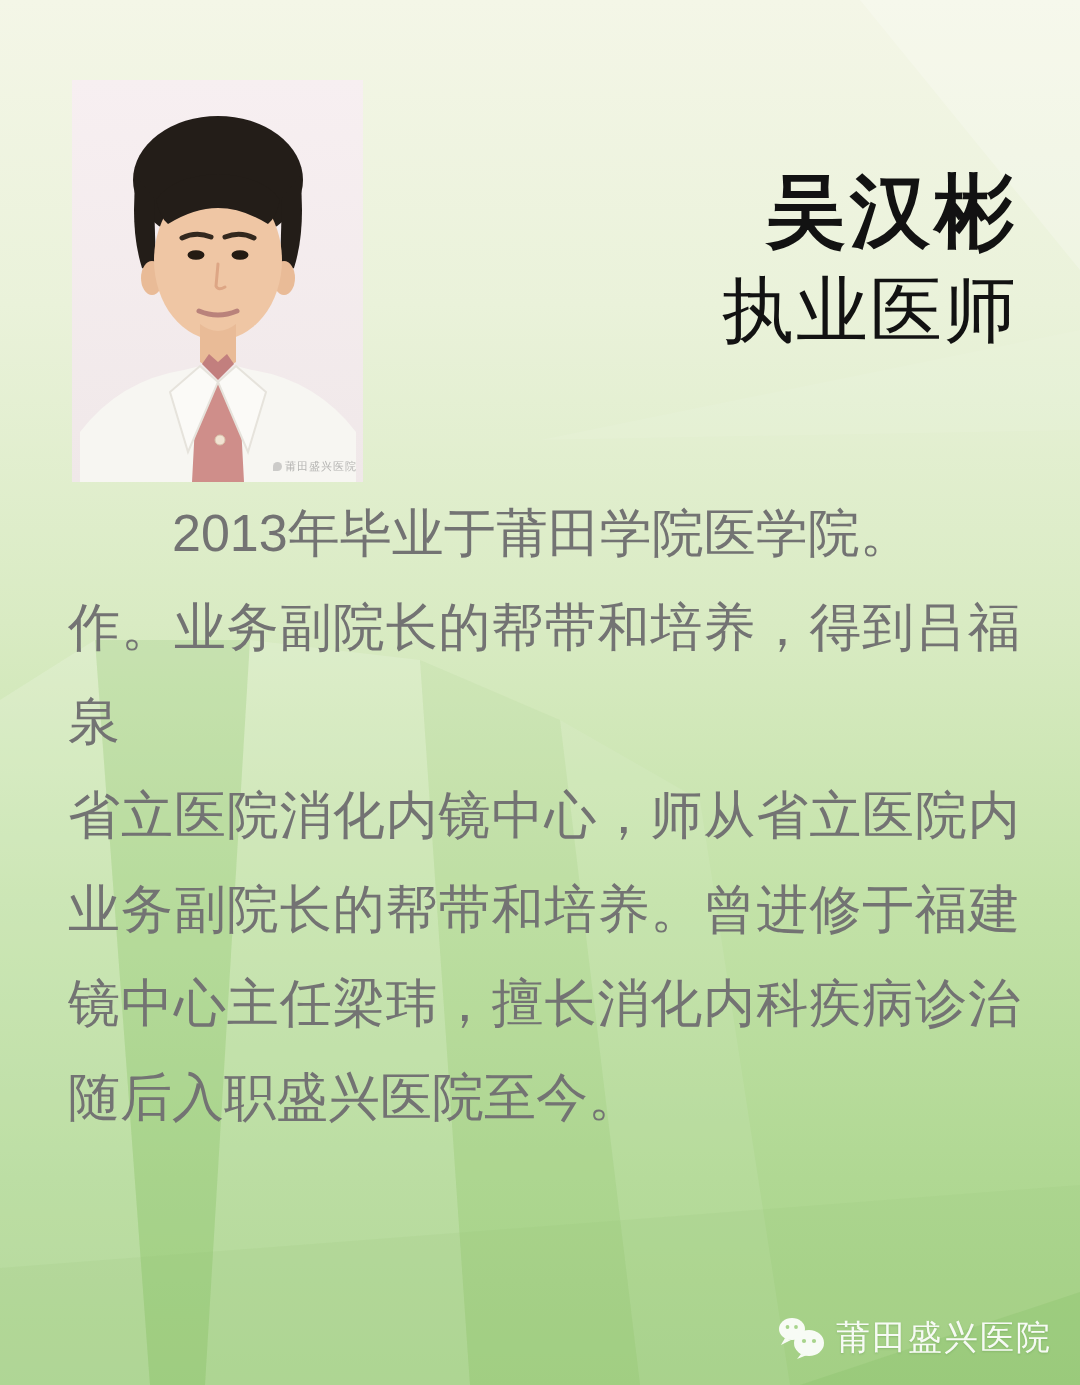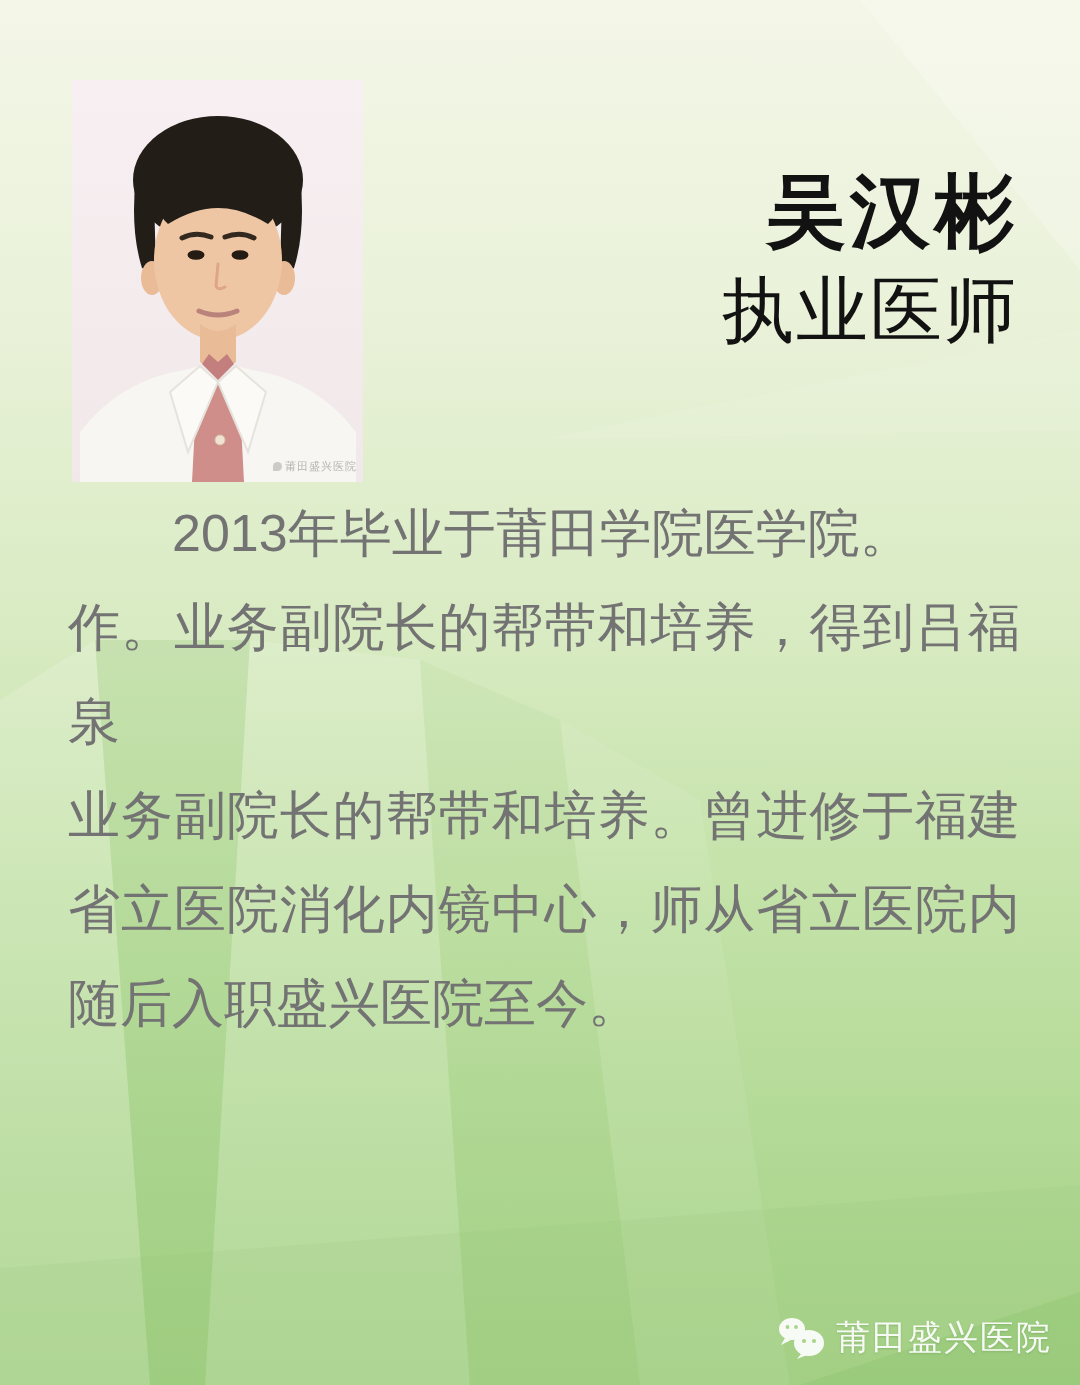--- a/index.html
+++ b/index.html
@@ -137,22 +137,23 @@
 
 <div class="header">
   <h1 class="name">吴汉彬</h1>
   <h2 class="jobtitle">执业医师</h2>
 </div>
 
 <div class="bio">
 
 <div class="bio-line indent">2013年毕业于莆田学院医学院。</div>
     <div class="bio-line stretch">作。业务副院长的帮带和培养，得到吕福泉</div>
+    <div class="bio-line stretch">省立医院消化内镜中心，师从省立医院内</div>
     <div class="bio-line stretch">业务副院长的帮带和培养。曾进修于福建</div>
-    <div class="bio-line stretch">省立医院消化内镜中心，师从省立医院内</div>
+    <div class="bio-line stretch">镜中心主任梁玮，擅长消化内科疾病诊治</div>
     <div class="bio-line">随后入职盛兴医院至今。</div>
   </div>
 
 <div class="footer">
   <svg width="48" height="42" viewBox="0 0 48 42" aria-hidden="true">
     <g fill="#ffffff" opacity="0.92">
       <ellipse cx="14" cy="12" rx="13" ry="11"></ellipse>
       <path d="M7 21 L3 28 L13 23 Z"></path>
       <ellipse cx="31" cy="26" rx="15" ry="13"></ellipse>
       <path d="M23 37 L19 42 L29 38 Z"></path>

